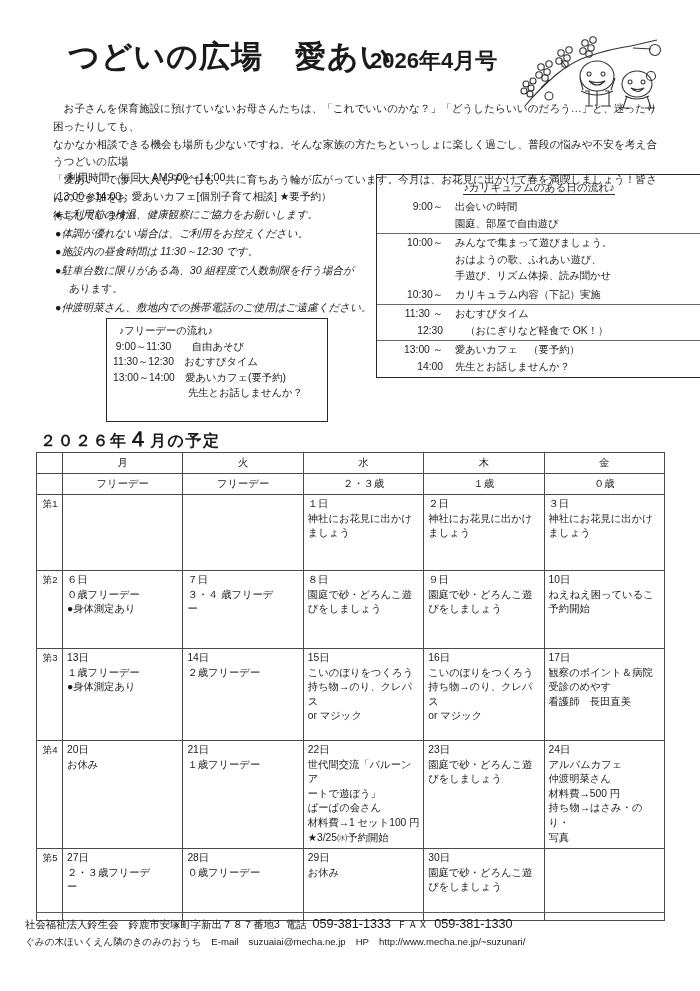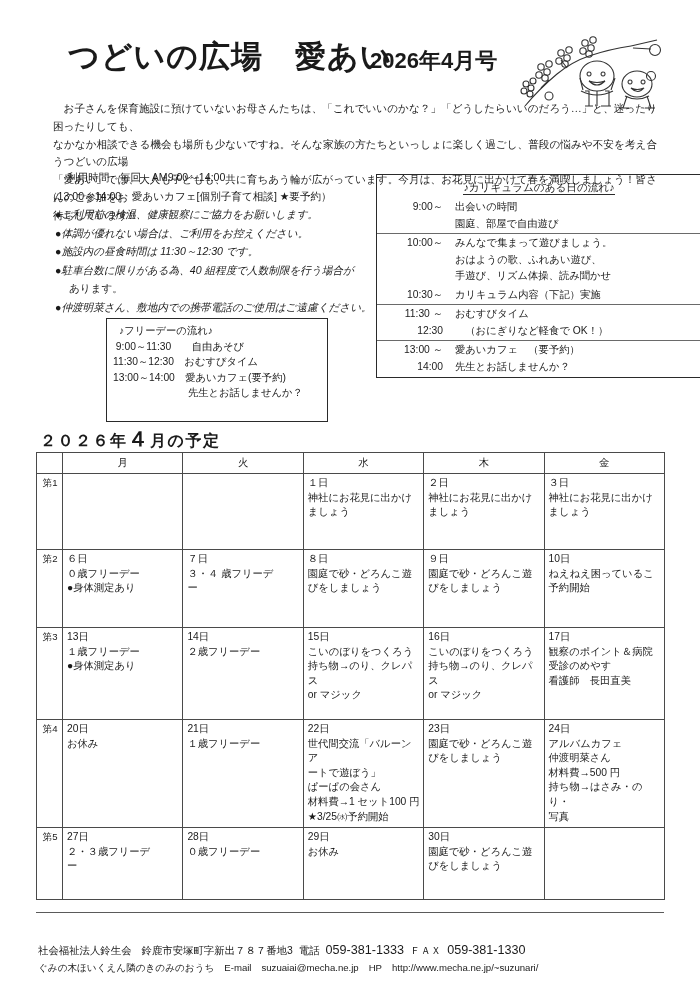--- a/index.html
+++ b/index.html
@@ -186,25 +186,24 @@
   
   .footer-rule {
     position: absolute;
     left: 36px; top: 912px;
     width: 628px;
     height: 0;
     border-top: 1px solid #5a5a5a;
   }
   .footer {
     position: absolute;
-    left: 38px; top: 916px;
+    left: 25px; top: 916px;
     width: 640px;
     font-size: 10.4px;
     line-height: 17px;
-    margin-top: 26px;
   }
   .footer .l2 { font-size: 9.6px; }
   .footer .big-num { font-size: 12.6px; }
   .sp { display: inline-block; width: 10px; }
   .sp-s { display: inline-block; width: 6px; }
 </style>
 </head>
 <body>
 
 <div class="page">
@@ -284,21 +283,21 @@
     <p>「愛あい」では、大人も子どもも、共に育ちあう輪が広がっています。今月は、お花見に出かけて春を満喫しましょう！皆さんのご参加をお</p>
     <p>待ちしています!!</p>
   </div>
 
   <div class="hours">
     <div class="ln ind1">利用時間　毎回　AM9:00～14:00</div>
     <div class="ln ind0">（13:00～14:00　愛あいカフェ[個別子育て相談] ★要予約）</div>
     <div class="ln bullet">●ご利用前の検温、健康観察にご協力をお願いします。</div>
     <div class="ln bullet">●体調が優れない場合は、ご利用をお控えください。</div>
     <div class="ln bullet">●施設内の昼食時間は 11:30～12:30 です。</div>
-    <div class="ln bullet">●駐車台数に限りがある為、40 組程度で人数制限を行う場合が</div>
+    <div class="ln bullet">●駐車台数に限りがある為、30 組程度で人数制限を行う場合が</div>
     <div class="ln bullet-cont">あります。</div>
     <div class="ln bullet">●仲渡明菜さん、敷地内での携帯電話のご使用はご遠慮ください。</div>
   </div>
 
   <div class="curr-box">
     <div class="curr-title"><span>♪カリキュラムのある日の流れ♪</span></div>
     <div class="curr-row">
       <div class="curr-time">9:00～</div>
       <div class="curr-desc">出会いの時間
 園庭、部屋で自由遊び</div>
@@ -348,20 +347,28 @@
     </colgroup>
     <thead>
       <tr>
         <th class="wk-h"></th>
         <th>月</th>
         <th>火</th>
         <th>水</th>
         <th>木</th>
         <th>金</th>
       </tr>
+      <tr>
+        <th class="wk-h"></th>
+        <th>フリーデー</th>
+        <th>フリーデー</th>
+        <th>２・３歳</th>
+        <th>１歳</th>
+        <th>０歳</th>
+      </tr>
     </thead>
     <tbody>
       <tr class="r1">
         <td class="wk">第1</td>
         <td>
             <span class="cell-day"></span>
             <span class="cell-body"></span>
           </td>
         <td>
             <span class="cell-day"></span>

